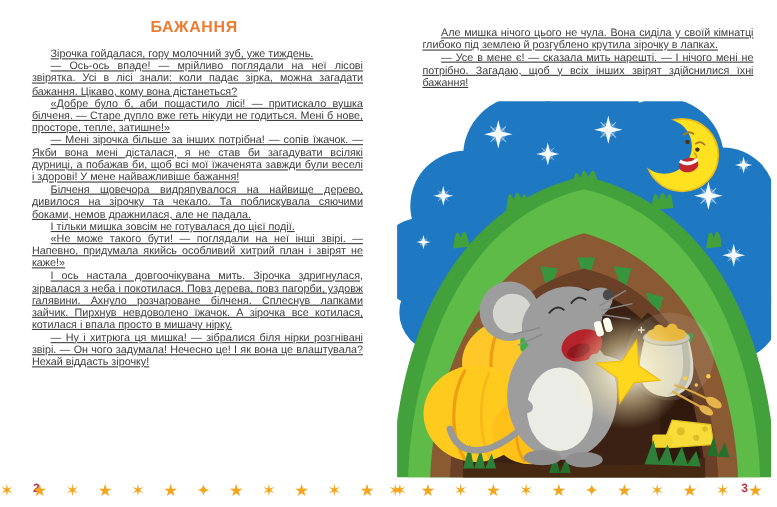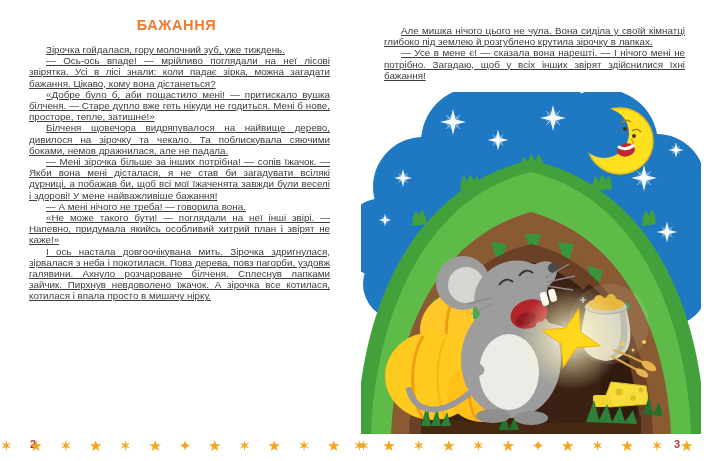--- a/index.html
+++ b/index.html
@@ -26,35 +26,36 @@
 </head>
 <body>
 
 <div class="spread">
 
   <div class="page page-left">
     <div class="story-title">БАЖАННЯ</div>
     <div class="body-text">
       <p>Зірочка гойдалася, гору молочний зуб, уже тиждень.</p>
       <p>— Ось-ось впаде! — мрійливо поглядали на неї лісові звірятка. Усі в лісі знали: коли падає зірка, можна загадати бажання. Цікаво, кому вона дістанеться?</p>
-      <p>«Добре було б, аби пощастило мені! — притискало вушка білченя. — Старе дупло вже геть нікуди не годиться. Мені б нове, просторе, тепле, затишне!»</p>
+      <p>«Добре було б, аби пощастило лісі! — притискало вушка білченя. — Старе дупло вже геть нікуди не годиться. Мені б нове, просторе, тепле, затишне!»</p>
+      <p>— Мені зірочка більше за інших потрібна! — сопів їжачок. — Якби вона мені дісталася, я не став би загадувати всілякі дурниці, а побажав би, щоб всі мої їжаченята завжди були веселі і здорові! У мене найважливіше бажання!</p>
       <p>Білченя щовечора видряпувалося на найвище дерево, дивилося на зірочку та чекало. Та поблискувала сяючими боками, немов дражнилася, але не падала.</p>
-      <p>— Мені зірочка більше за інших потрібна! — сопів їжачок. — Якби вона мені дісталася, я не став би загадувати всілякі дурниці, а побажав би, щоб всі мої їжаченята завжди були веселі і здорові! У мене найважливіше бажання!</p>
-      <p>— А мені нічого не треба! — говорила вона.</p>
+      <p>І тільки мишка зовсім не готувалася до цієї події.</p>
       <p>«Не може такого бути! — поглядали на неї інші звірі. — Напевно, придумала якийсь особливий хитрий план і звірят не каже!»</p>
       <p>І ось настала довгоочікувана мить. Зірочка здригнулася, зірвалася з неба і покотилася. Повз дерева, повз пагорби, уздовж галявини. Ахнуло розчароване білченя. Сплеснув лапками зайчик. Пирхнув невдоволено їжачок. А зірочка все котилася, котилася і впала просто в мишачу нірку.</p>
+      <p>— Ну і хитрюга ця мишка! — зібралися біля нірки розгнівані звірі. — Он чого задумала! Нечесно це! І як вона це влаштувала? Нехай віддасть зірочку!</p>
     </div>
     <div class="pagenum">2</div>
     <div class="stars">✶ ★ ✶ ★ ✶ ★ ✦ ★ ✶ ★ ✶ ★ ✶</div>
   </div>
 
   <div class="page page-right">
     <div class="body-text">
       <p>Але мишка нічого цього не чула. Вона сиділа у своїй кімнатці глибоко під землею й розгублено крутила зірочку в лапках.</p>
-      <p>— Усе в мене є! — сказала вона нарешті. — І нічого мені не потрібно. Загадаю, щоб у всіх інших звірят здійснилися їхні бажання!</p>
+      <p>— Усе в мене є! — сказала мить нарешті. — І нічого мені не потрібно. Загадаю, щоб у всіх інших звірят здійснилися їхні бажання!</p>
     </div>
 
     <svg class="illu" width="340" height="342" viewBox="0 0 340 342" xmlns="http://www.w3.org/2000/svg">
       <defs>
         <radialGradient id="glowG">
           <stop offset="0%" stop-color="#FFFFFF" stop-opacity="0.95"></stop>
           <stop offset="55%" stop-color="#FFF3BC" stop-opacity="0.45"></stop>
           <stop offset="100%" stop-color="#FFF3BC" stop-opacity="0"></stop>
         </radialGradient>
         <g id="sparkle">

